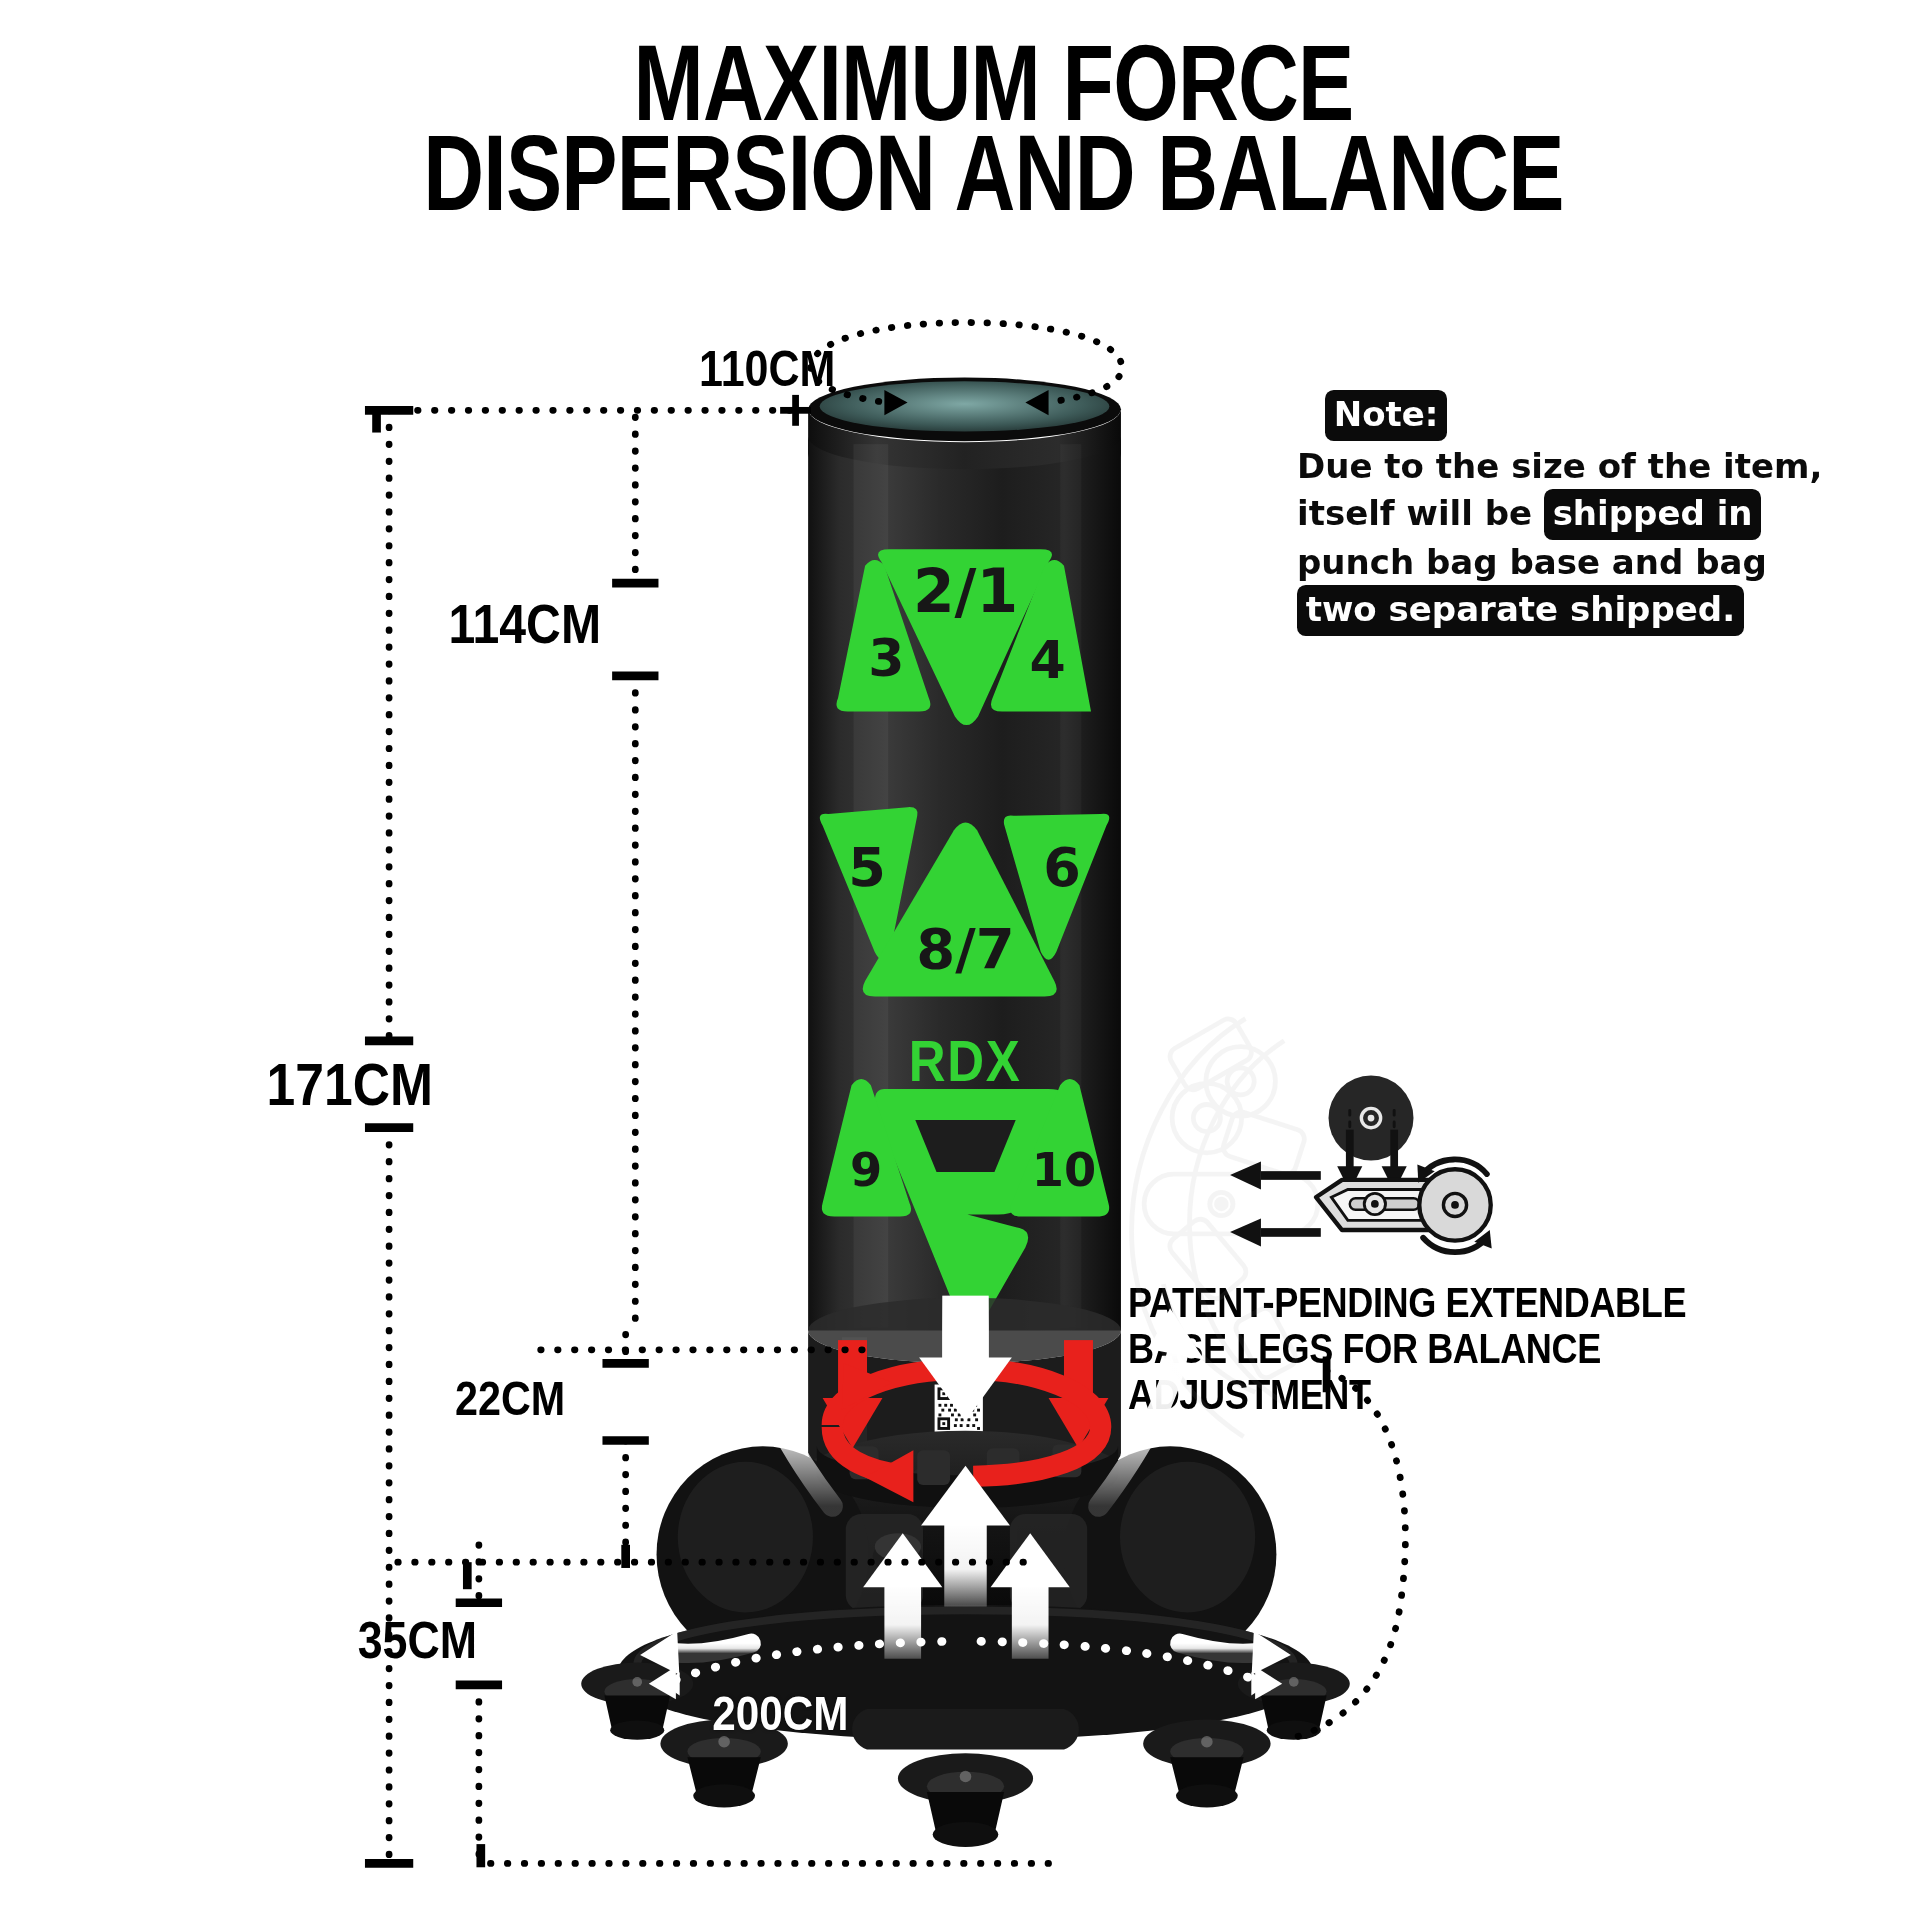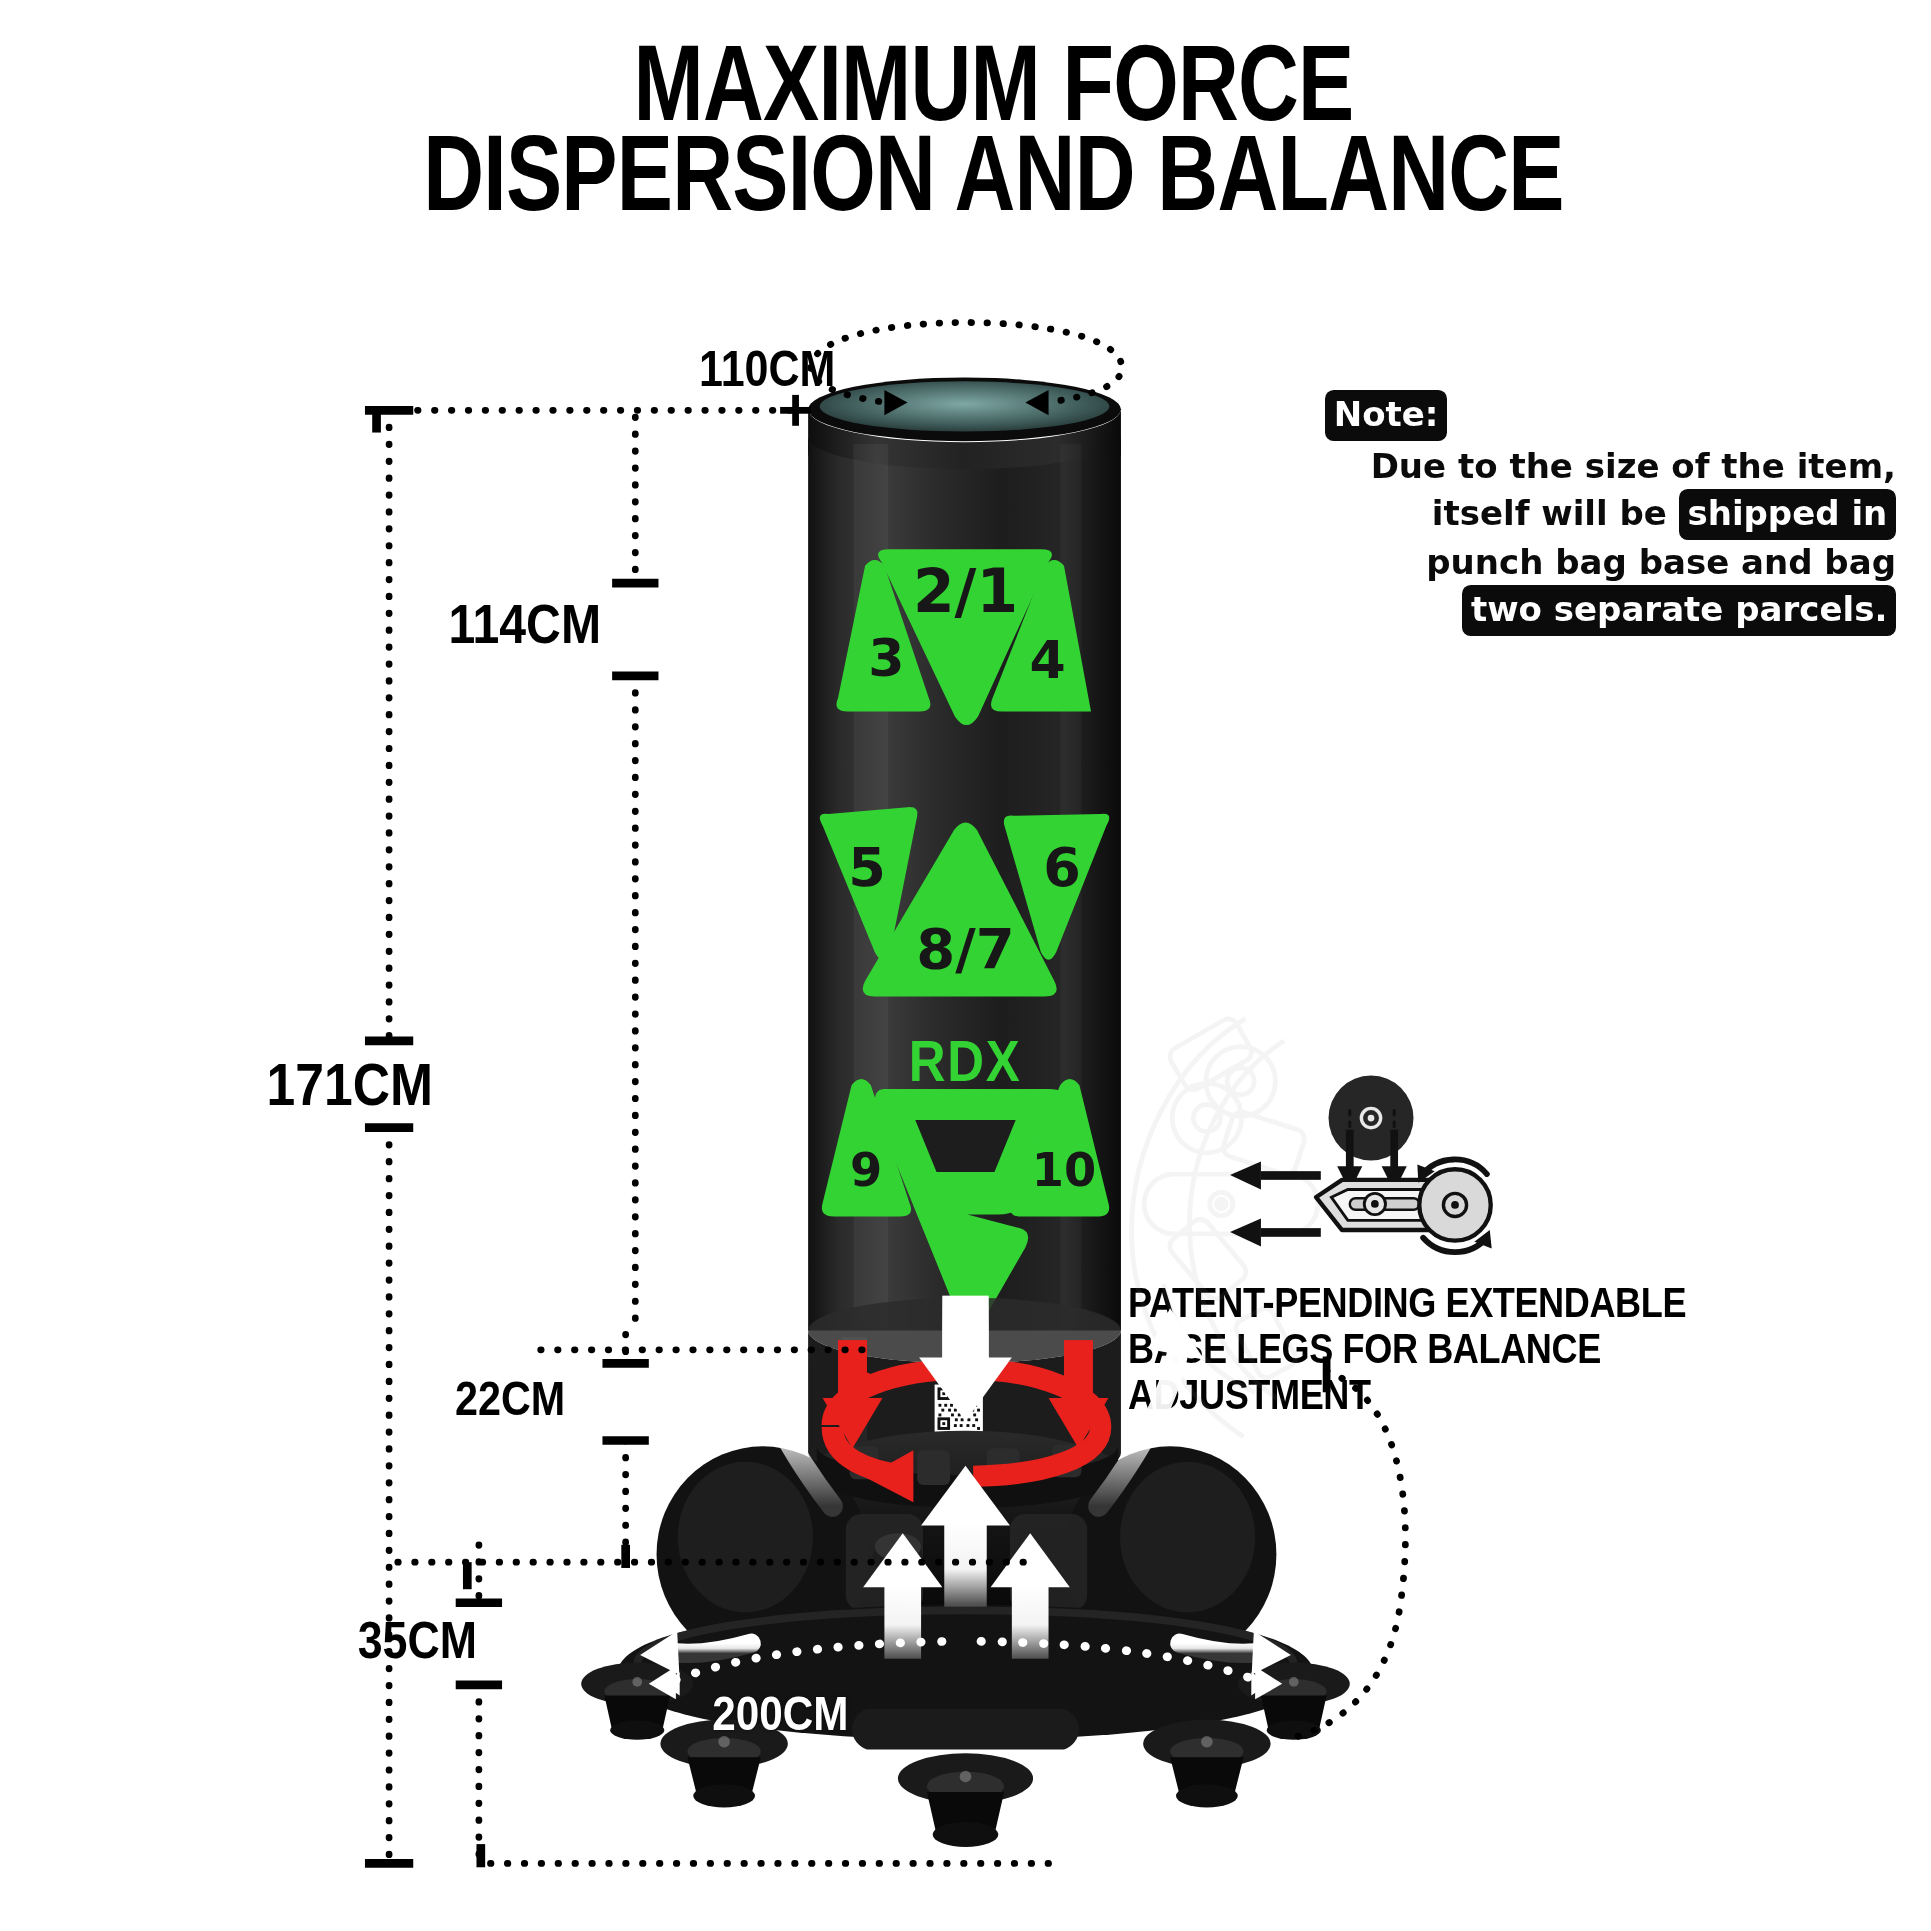--- a/index.html
+++ b/index.html
@@ -42,21 +42,21 @@
   }
   .note-hl {
     background:#0b0b0b; color:#fff;
     border-radius:8.7px;
     padding:1.9px 8.7px 3.9px 8.7px;
     display:inline-block;
     box-decoration-break:clone;
     -webkit-box-decoration-break:clone;
   }
   .note-label { margin-bottom:2.9px;padding-left:28px; }
-  .note-line { display:block; white-space:nowrap;text-align:right; }
+  .note-line { display:block; white-space:nowrap; }
 
   
   .dim {
     position:absolute;
     font-family:"Liberation Sans Narrow","Liberation Sans", sans-serif;
     font-weight:bold;
     color:#000;
     white-space:nowrap;
     transform:scaleX(0.86);
   }
@@ -114,21 +114,21 @@
     <span class="title-line l2">DISPERSION AND BALANCE</span>
   </div>
 
   <div class="note-block">
     <div class="note-label">
       <span class="note-hl">Note:</span>
     </div>
     <span class="note-line">Due to the size of the item,</span>
     <span class="note-line"><span>itself will be </span><span class="note-hl">shipped in</span></span>
     <span class="note-line">punch bag base and bag</span>
-    <span class="note-line"><span class="note-hl">two separate parcels.</span></span>
+    <span class="note-line"><span class="note-hl">two separate shipped.</span></span>
   </div>
 
   <svg class="layer behind" viewBox="0 0 2000 2000">
 
     <g opacity="0.10" fill="none" stroke="#9a9a9a" stroke-width="5">
       <path d="M1290 1055 C1215 1100 1172 1190 1172 1275 C1172 1360 1215 1440 1288 1488"></path>
       <path d="M1330 1078 C1268 1118 1232 1192 1232 1268 C1232 1344 1268 1414 1328 1452"></path>
       <rect x="1215" y="1068" width="78" height="48" rx="10" transform="rotate(-30 1254 1092)"></rect>
       <rect x="1270" y="1160" width="78" height="48" rx="10" transform="rotate(18 1309 1184)"></rect>
       <rect x="1212" y="1280" width="78" height="48" rx="10" transform="rotate(50 1251 1304)"></rect>

